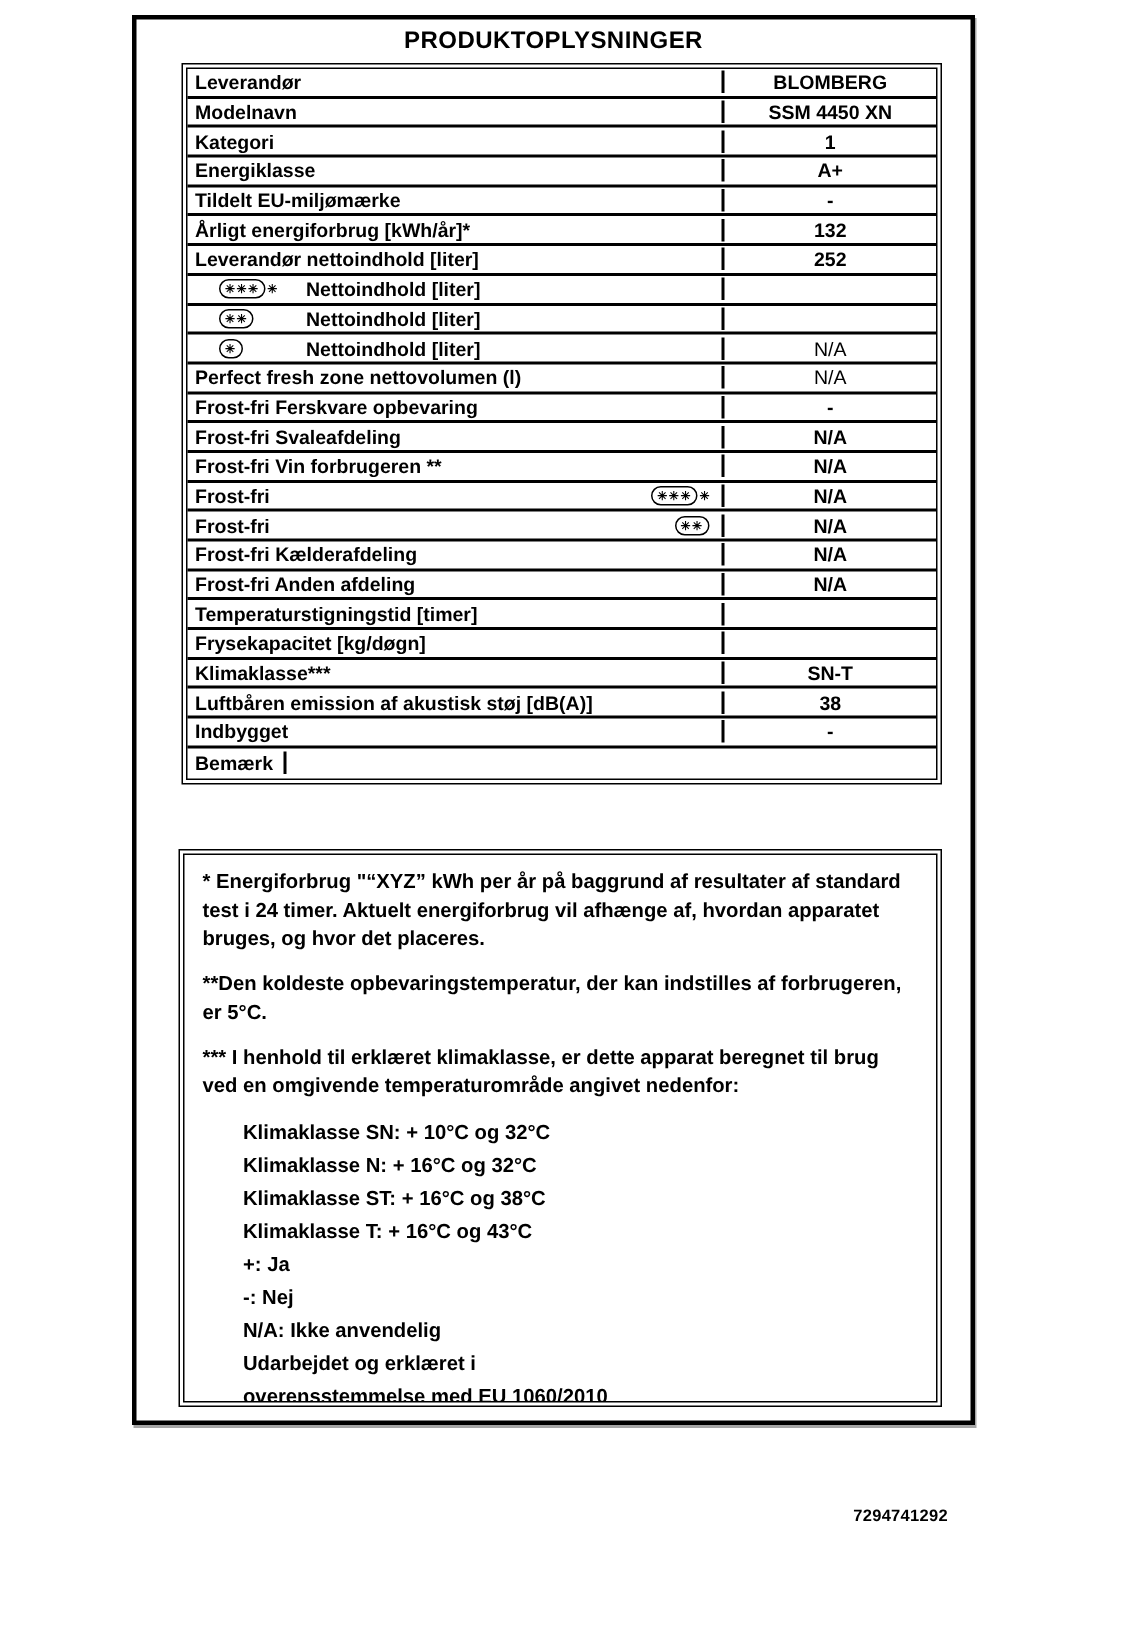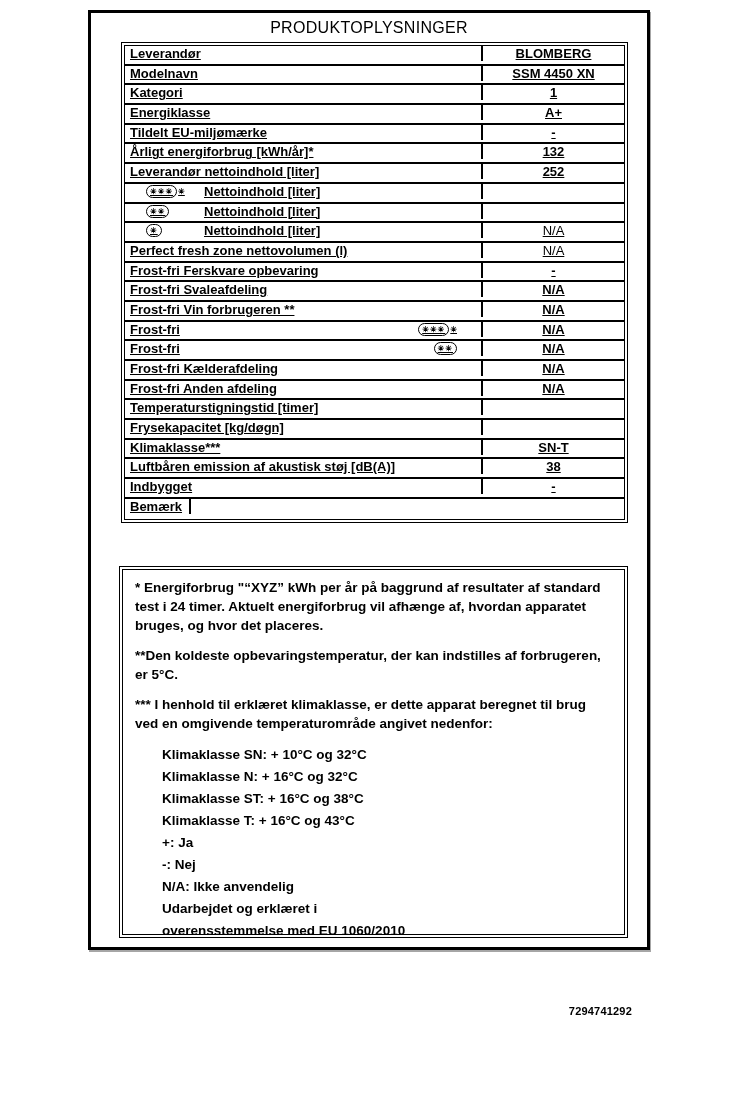--- a/index.html
+++ b/index.html
@@ -10,38 +10,38 @@
     -webkit-font-smoothing:antialiased;
   }
   .page {
     position:absolute; left:88px; top:10px; width:562px; height:940px;
     border:3px solid #000; box-sizing:border-box;
     box-shadow:1px 2px 0 rgba(0,0,0,0.35);
     background:#fff;
   }
   .title {
     position:absolute; top:6px; left:0; right:0;
-    text-align:center; font-weight:normal; font-size:16px; letter-spacing:0.3px;
+    text-align:center; font-weight:bold; font-size:16px; letter-spacing:0.3px;
   }
   .info-table {
     position:absolute; left:30px; top:29px; width:507px;
     border:4px double #000; box-sizing:border-box; background:#fff;
   }
   .t-row {
     display:flex; height:19.7px; box-sizing:border-box;
-    border-bottom:2px solid #000; align-items:flex-start;
-    font-weight:bold; font-size:13px;text-decoration:underline;
+    border-bottom:2px solid #000; align-items:center;
+    font-weight:bold; font-size:13px;
   }
   .t-row:last-child { border-bottom:none; }
   .t-label {
     flex:0 0 358px; box-sizing:border-box;
     padding-left:5px; border-right:2px solid #000;
     display:flex; align-items:center; white-space:nowrap; overflow:hidden;
   }
-  .t-label.spread { justify-content:space-between; padding-right:24px; }
+  .t-label.spread { justify-content:space-between; padding-right:8px; }
   .t-label.remark-cell { flex:0 0 66px; }
   .t-value {
     flex:1; display:flex; align-items:center; justify-content:center;
     text-align:center;
   }
   .t-value.light { font-weight:400; }
   .star-group { display:inline-flex; align-items:center; }
   .star-group.left { margin-left:16px; width:58px; flex:none; }
   .star-oval {
     display:inline-block; border:1.5px solid #000; border-radius:8px;

